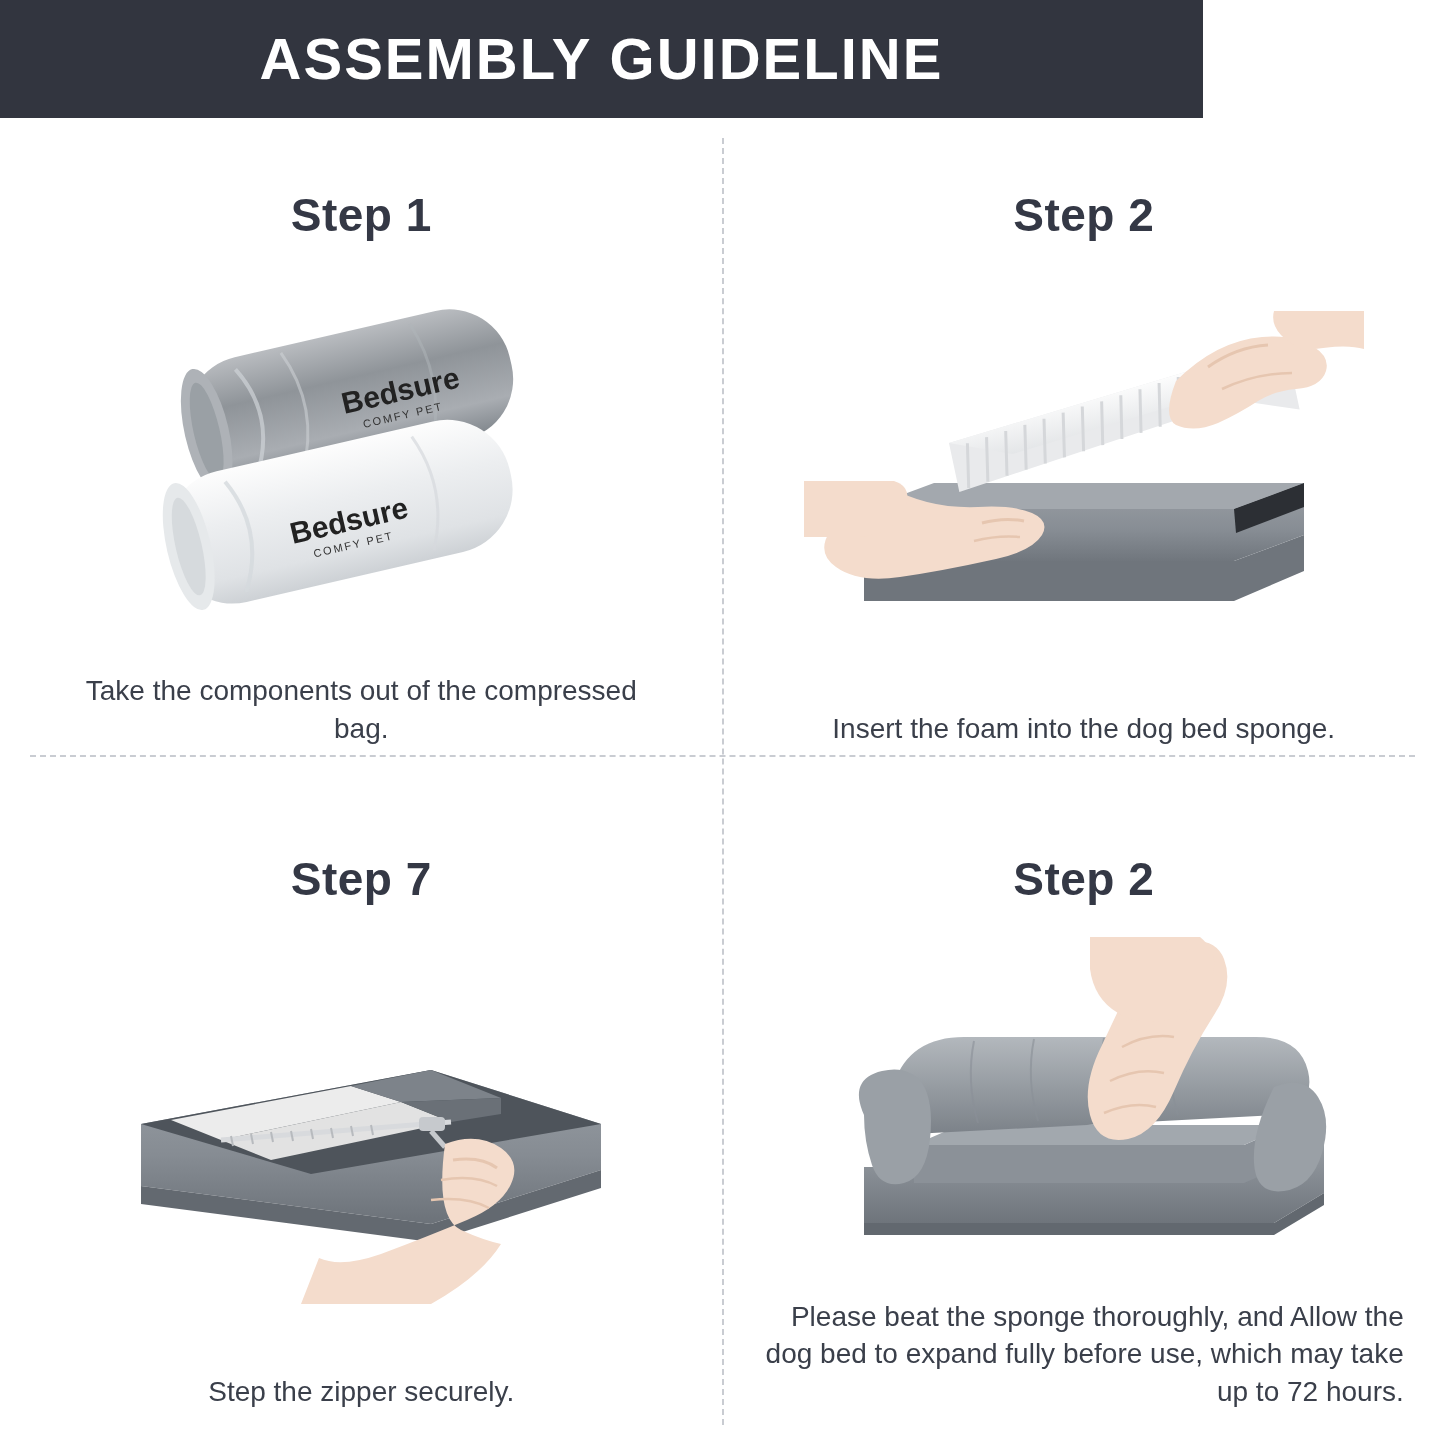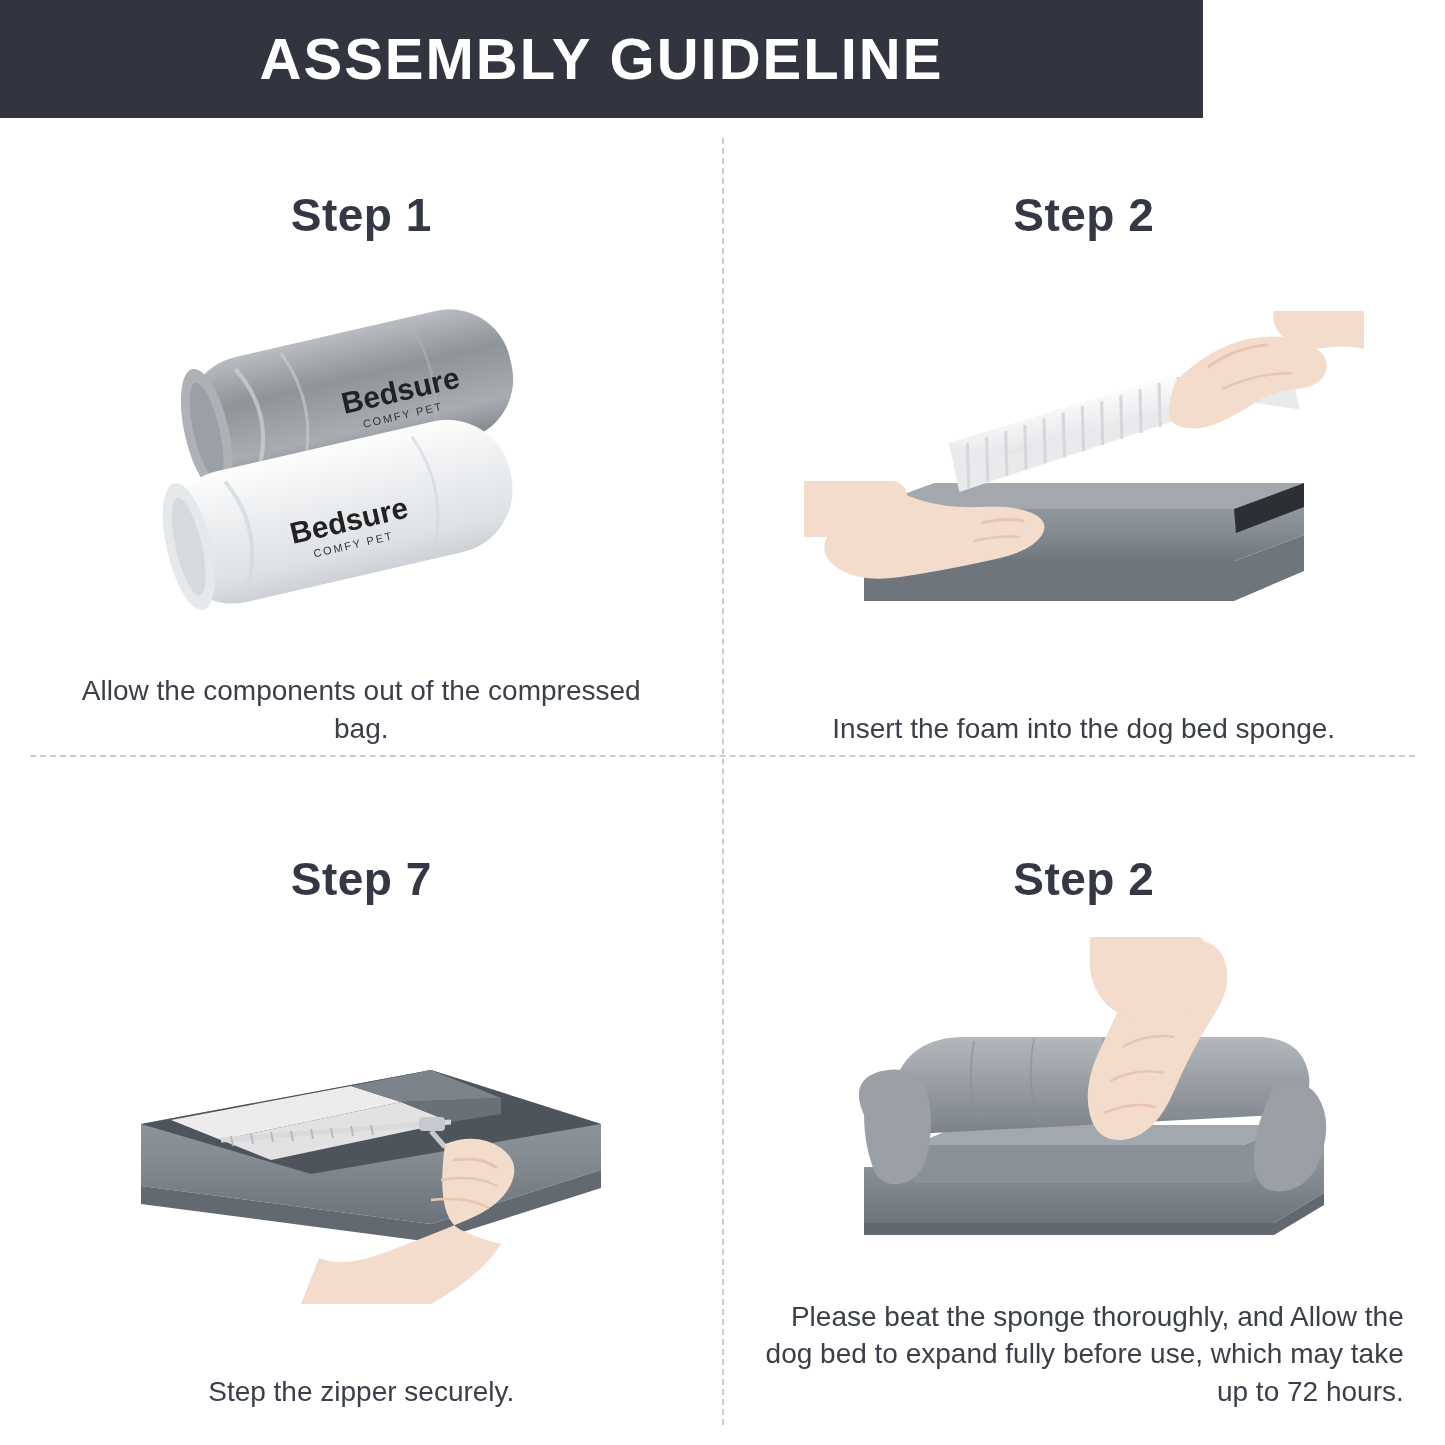--- a/index.html
+++ b/index.html
@@ -146,21 +146,21 @@
             <rect x="38" y="150" width="350" height="134" rx="64" ry="64" fill="url(#rollWhiteA)"></rect>
             <ellipse cx="58" cy="217" rx="22" ry="65" fill="#e6e9eb"></ellipse>
             <ellipse cx="58" cy="217" rx="13" ry="50" fill="#d6dadd"></ellipse>
             <path d="M108 162 q28 56 -4 112" stroke="#d5d9dd" stroke-width="4" fill="none" opacity="0.8"></path>
             <path d="M300 160 q24 58 -4 116" stroke="#d5d9dd" stroke-width="3" fill="none" opacity="0.7"></path>
             <text x="160" y="238" font-family="Liberation Sans, sans-serif" font-size="30" font-weight="bold" fill="#222">Bedsure</text>
             <text x="178" y="256" font-family="Liberation Sans, sans-serif" font-size="11" letter-spacing="2" fill="#333">COMFY PET</text>
           </g>
         </svg>
       </div>
-      <div class="caption">Allow the components out of the compressed bag.</div>
+      <div class="caption">Take the components out of the compressed bag.</div>
     </div>
 
     <div class="cell cell-2">
       <div class="step-title">Step 2</div>
       <div class="art">
         <svg width="560" height="330" viewBox="0 0 560 330">
           <defs>
             <linearGradient id="coverG2" x1="0" y1="0" x2="0" y2="1">
               <stop offset="0%" stop-color="#9ba0a6"></stop>
               <stop offset="60%" stop-color="#878d94"></stop>

